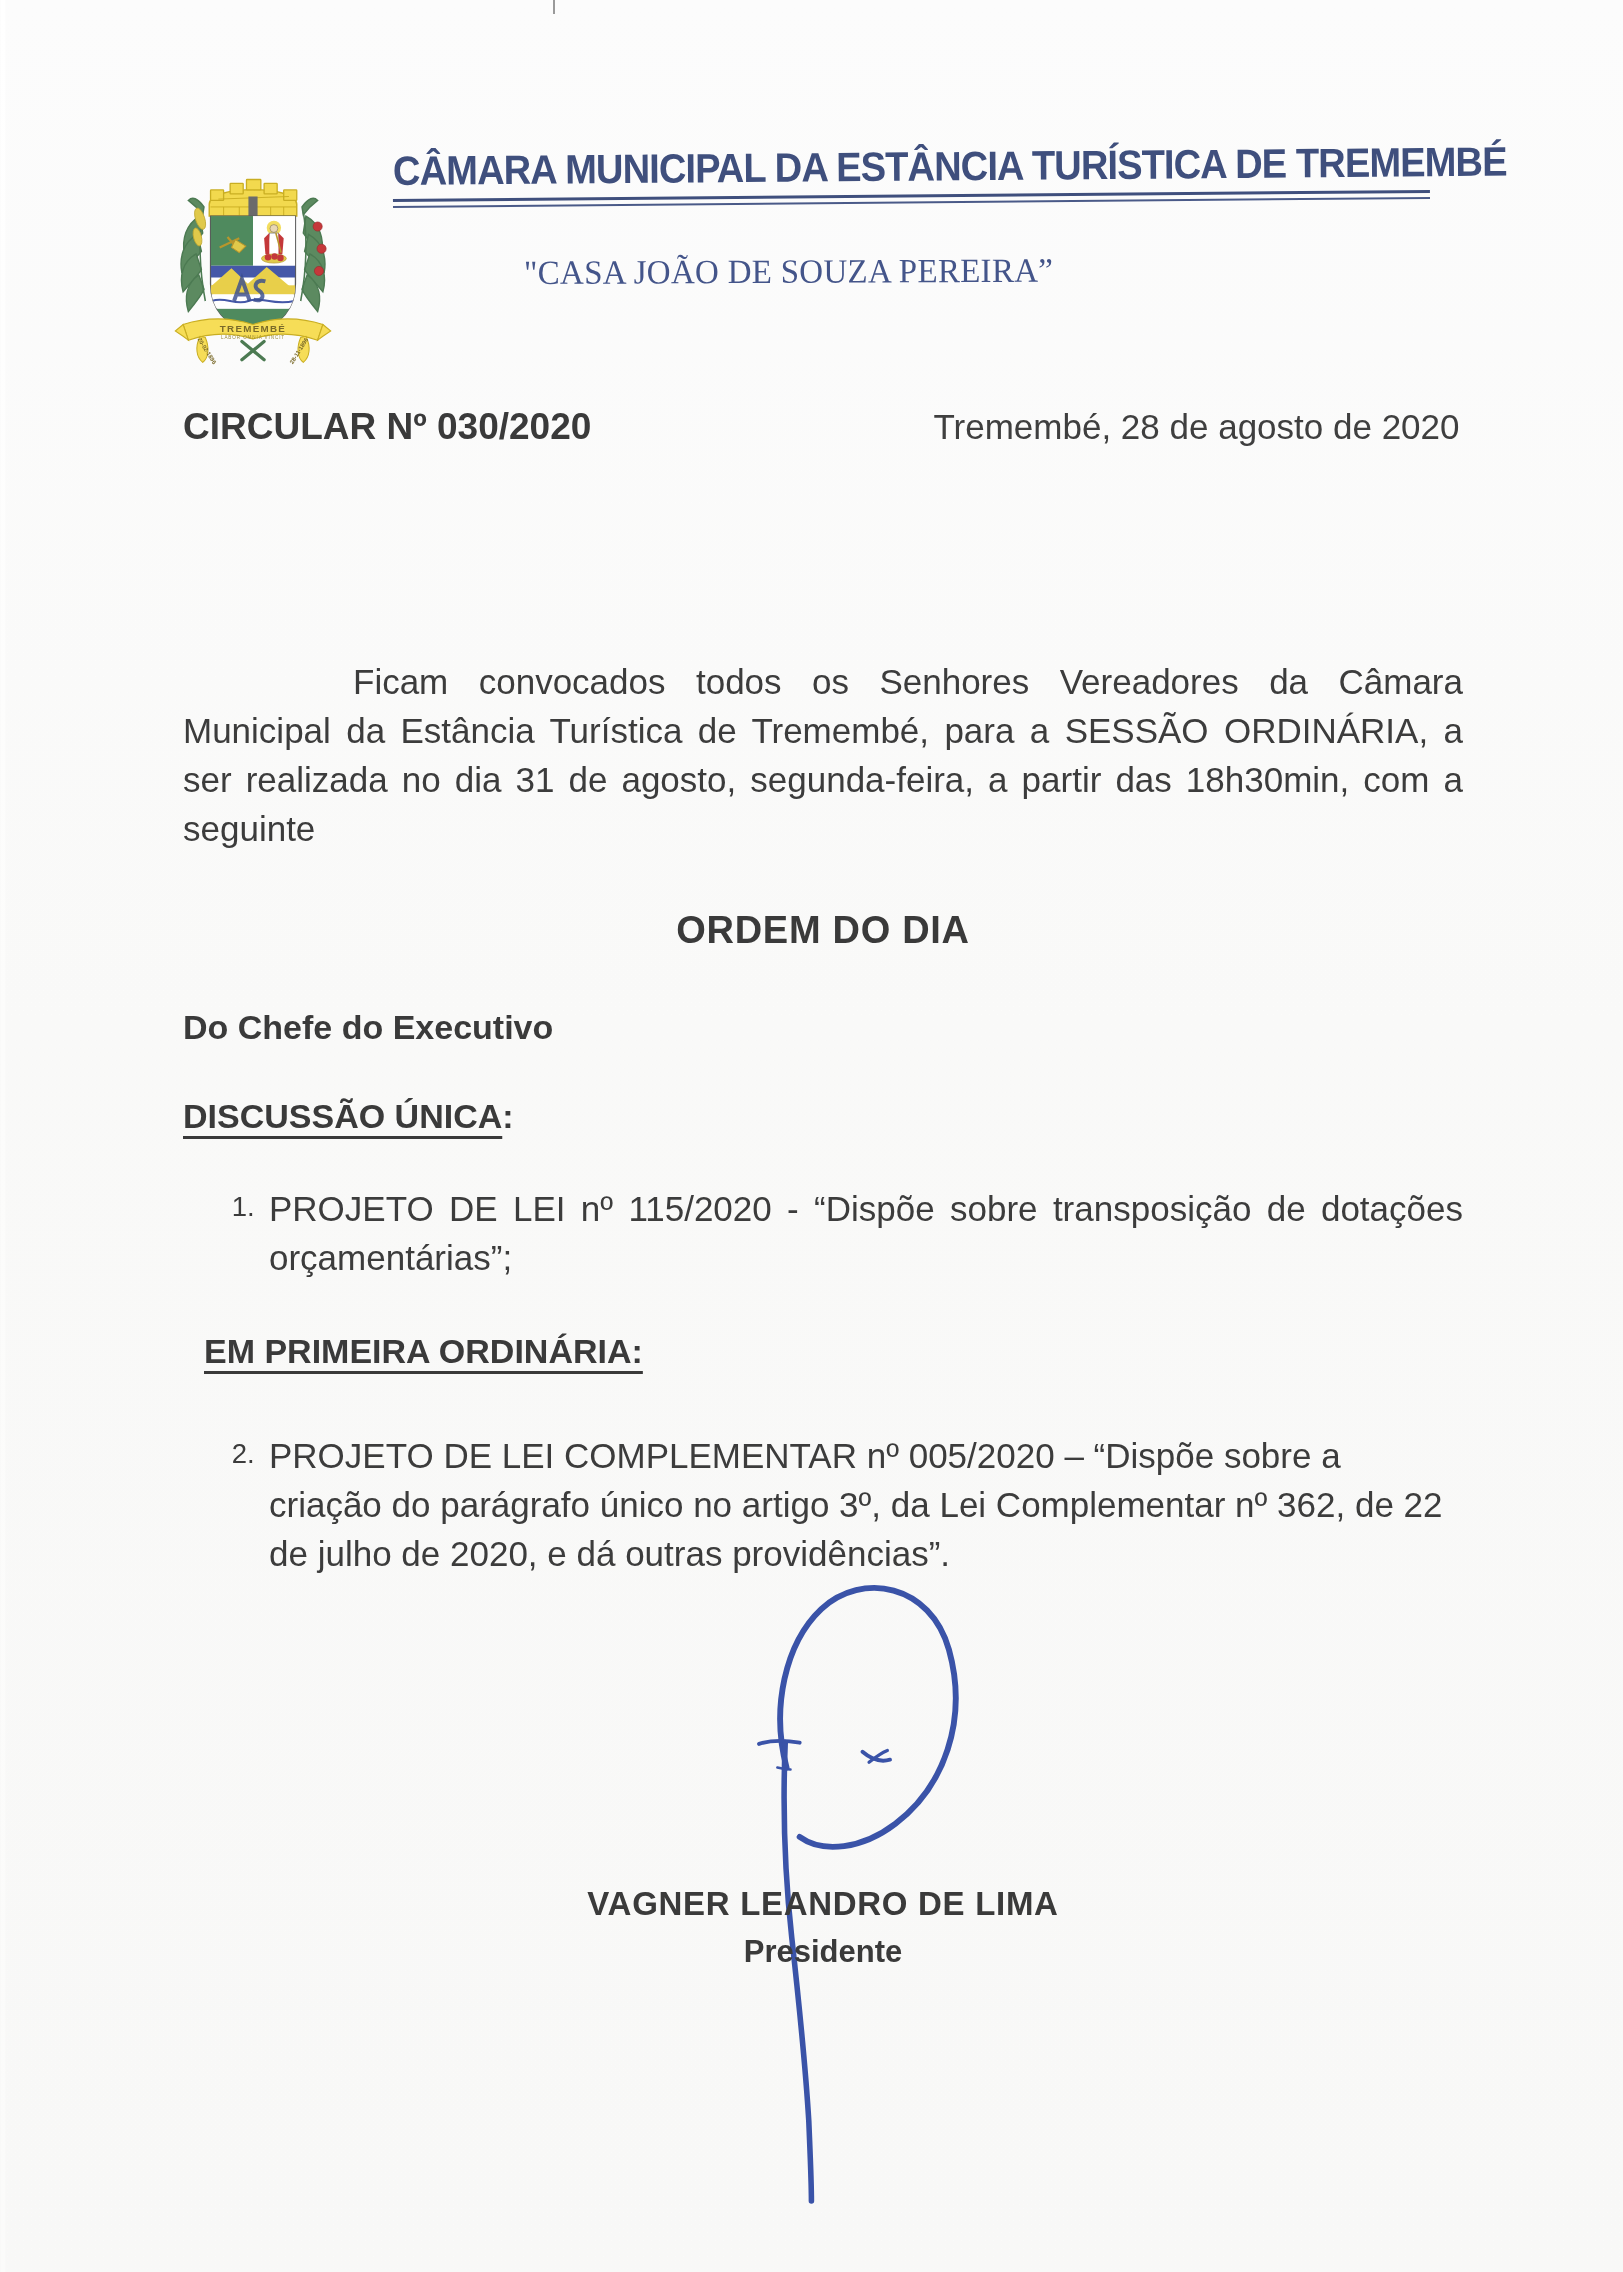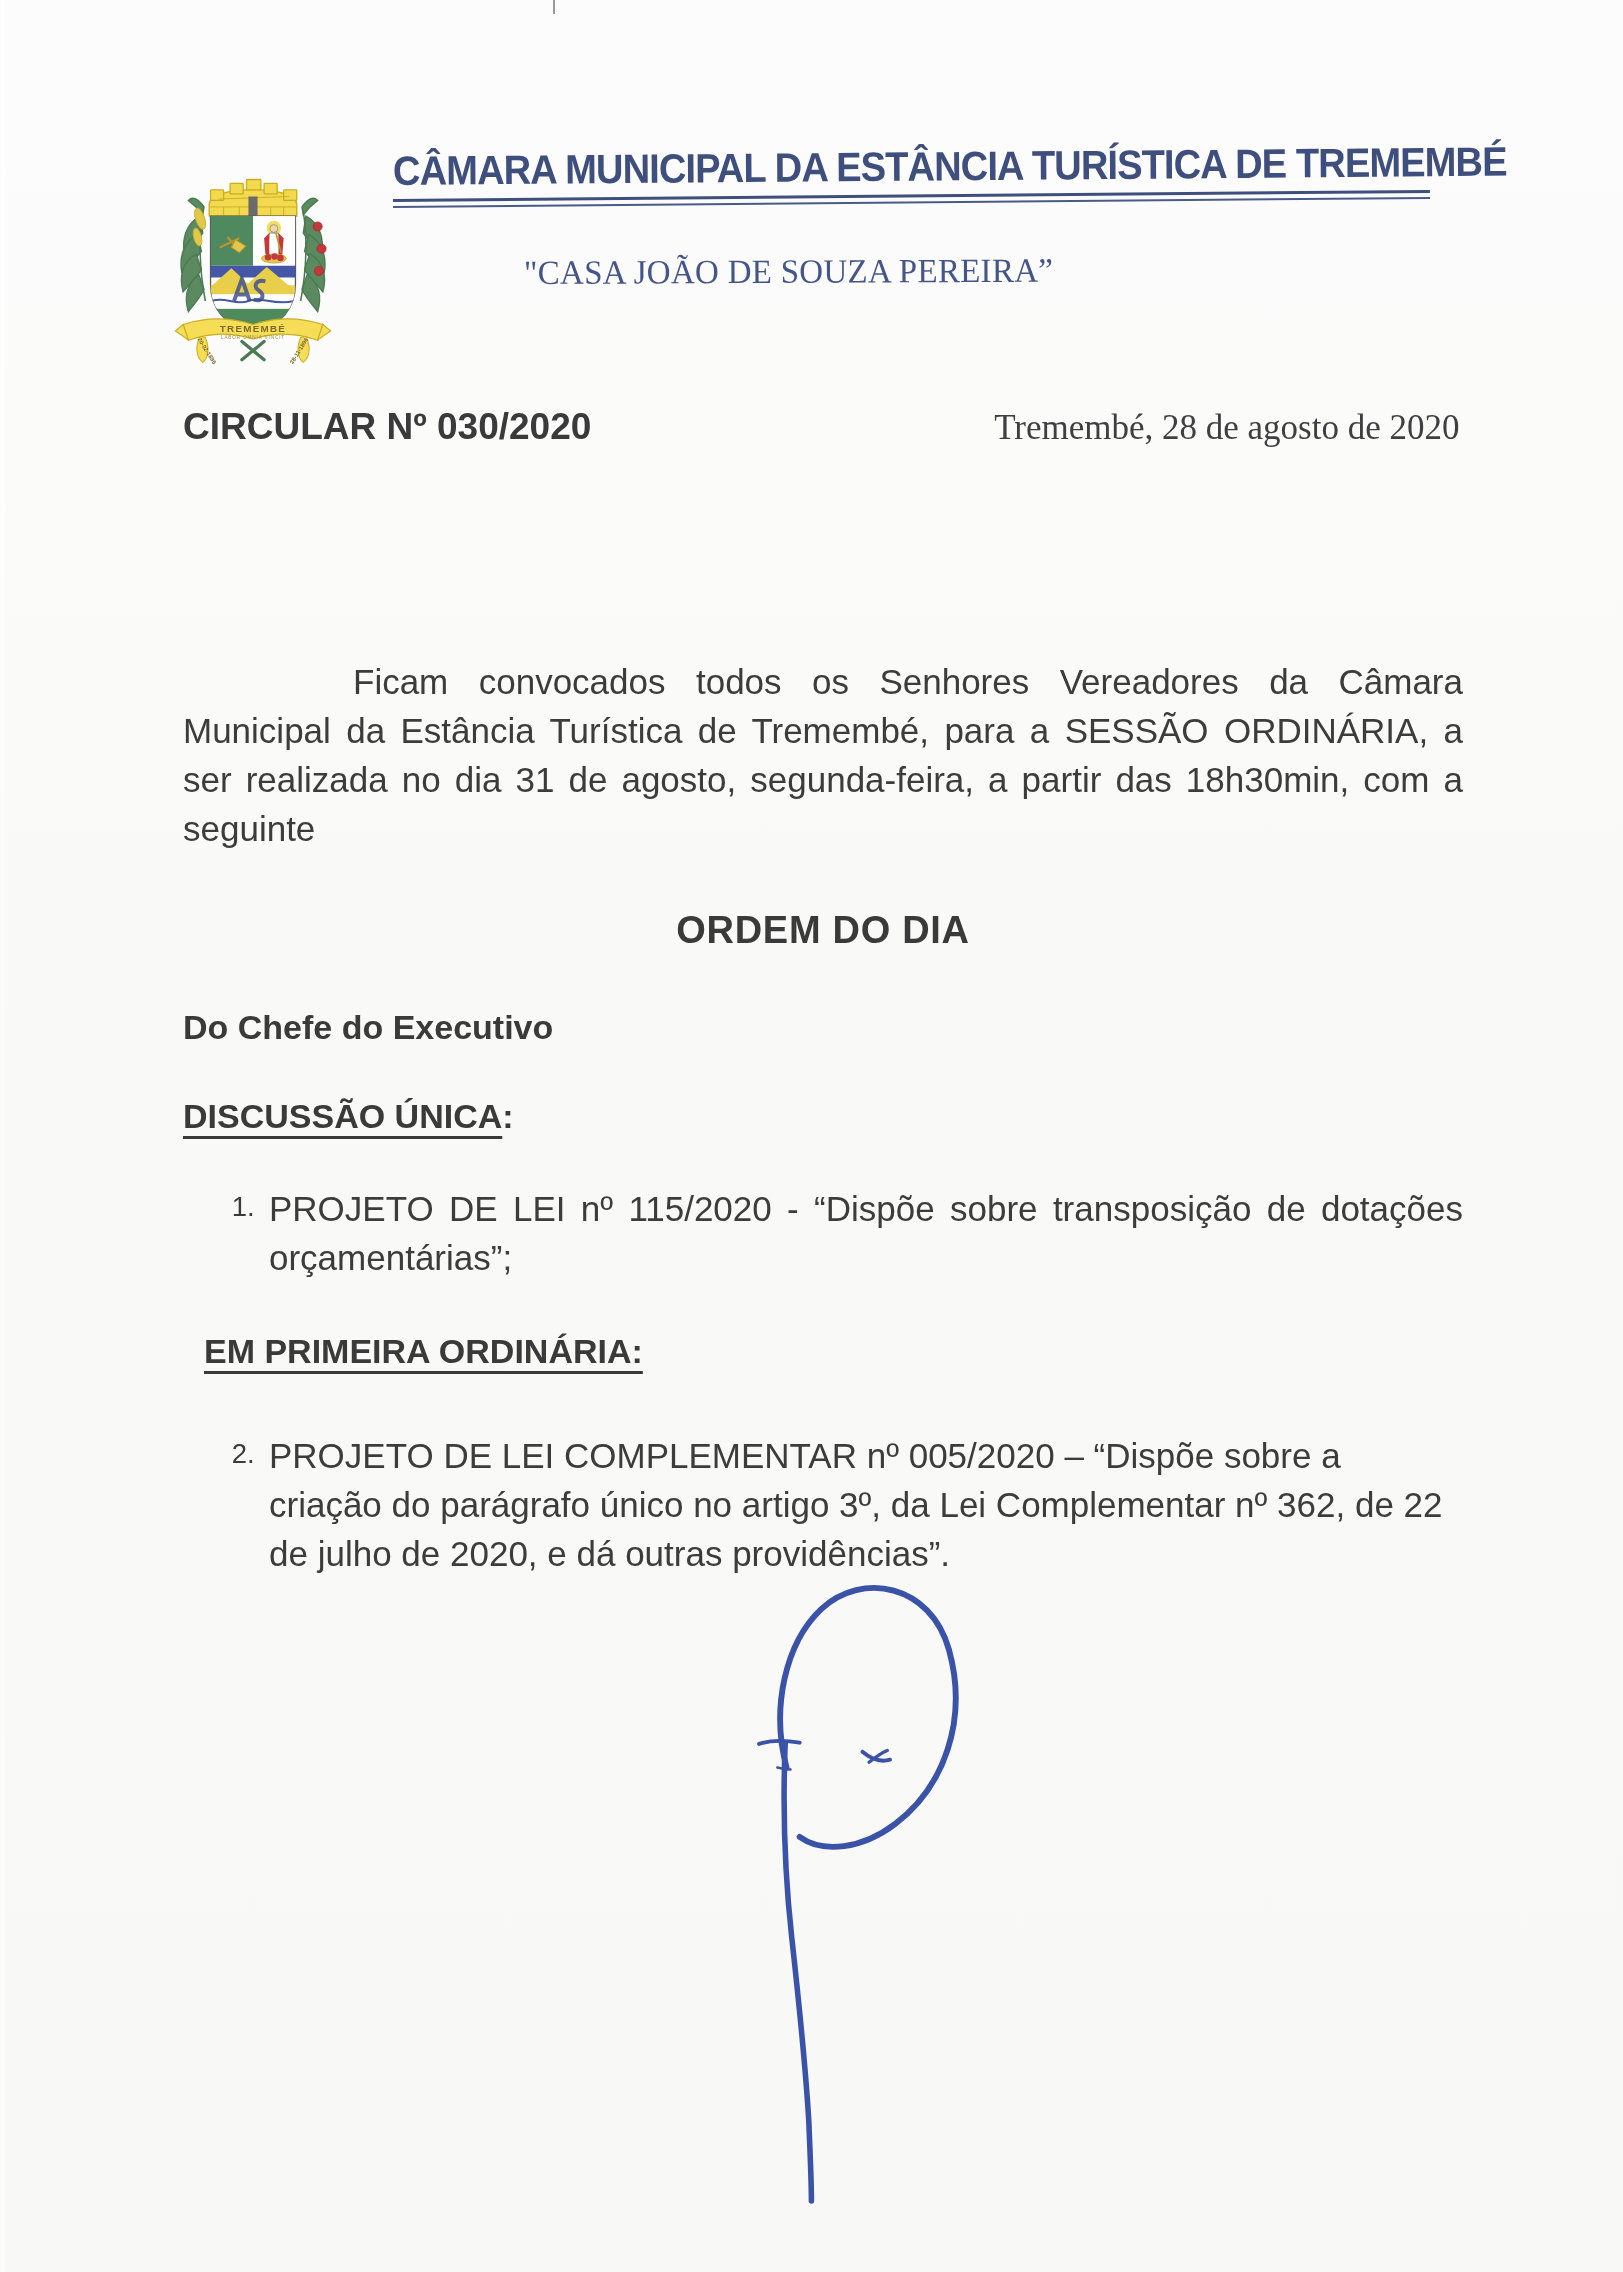--- a/index.html
+++ b/index.html
@@ -105,21 +105,21 @@
     align-items: baseline;
   }
   #circular-number {
     font-family: "Liberation Sans", sans-serif;
     font-weight: 700;
     font-size: 37px;
     color: #3a3a3a;
     letter-spacing: 0px;
   }
   #doc-date {
-    font-family: Liberation Serif, serif;
+    font-family: Liberation Sans, sans-serif;
     font-weight: 400;
     font-size: 35px;
     color: #3f3f3f;
     margin-right: 6.5px;
   }
 
   
   #body-area {
     position: absolute;
     left: 183px;
@@ -411,15 +411,19 @@
         <path d="M110 264 C128 258 148 258 172 262" stroke-width="6"></path>
 
         <path d="M268 276 C282 288 296 292 310 288" stroke-width="6"></path>
         <path d="M278 292 C288 284 296 278 306 274" stroke-width="5"></path>
 
         <path d="M138 300 C146 302 152 303 158 303" stroke-width="4"></path>
       </g>
     </svg>
   </div>
 
+  <div id="signoff">
+    <div id="signer-name">VAGNER LEANDRO DE LIMA</div>
+    <div id="signer-role">Presidente</div>
+  </div>
 
 </div>
 
 
 </body></html>

